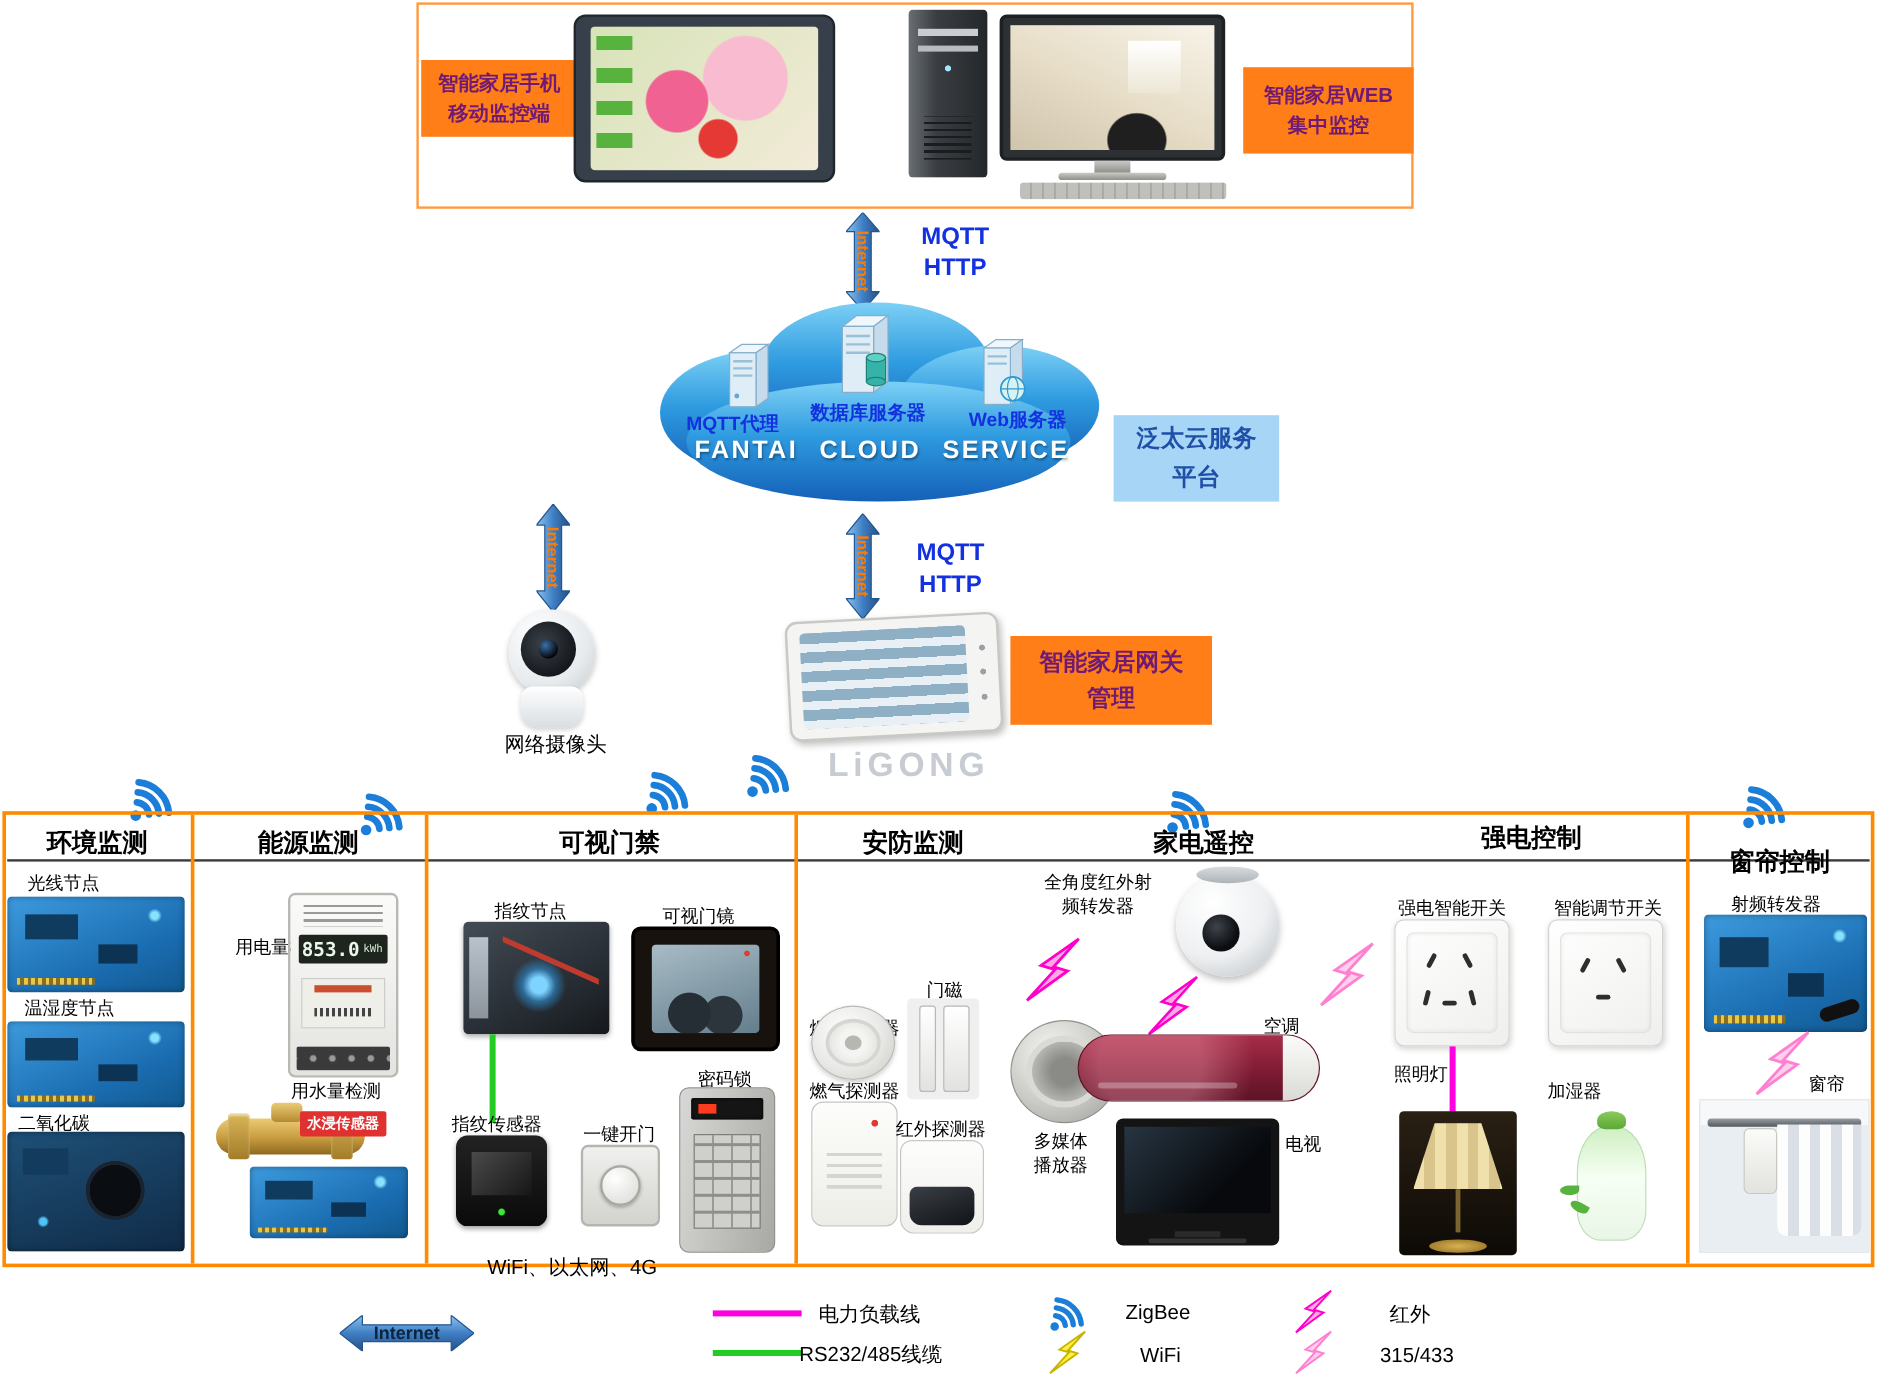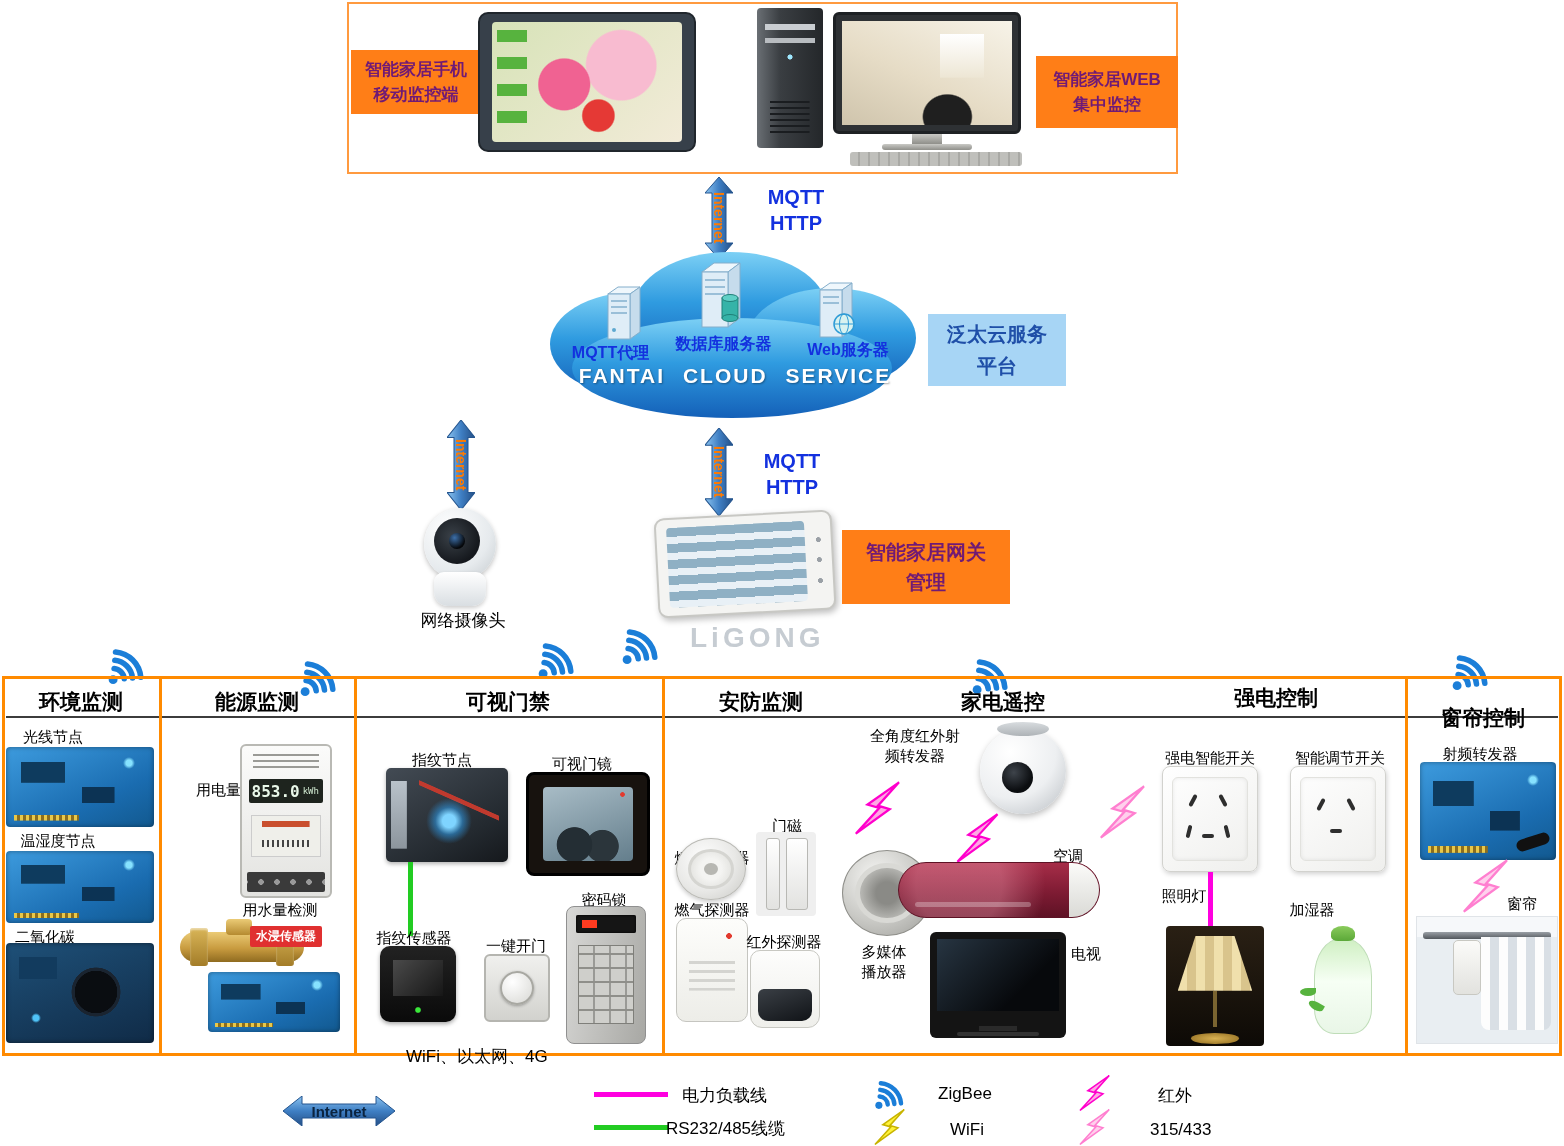--- a/index.html
+++ b/index.html
@@ -308,21 +308,21 @@
     <circle cx="30" cy="44" r="10" fill="#D8F2F0" stroke="#2E9BD6" stroke-width="1.5"></circle>
     <ellipse cx="30" cy="44" rx="4.5" ry="10" fill="none" stroke="#2E9BD6"></ellipse>
     <line x1="20" y1="44" x2="40" y2="44" stroke="#2E9BD6"></line>
   </svg>
 
   <div class="blue-bold" style="left:563px;top:343px;width:95px;font-size:16px;">MQTT代理</div>
   <div class="blue-bold" style="left:666px;top:334px;width:115px;font-size:16px;">数据库服务器</div>
   <div class="blue-bold" style="left:798px;top:340px;width:100px;font-size:16px;">Web服务器</div>
   <div class="cloud-banner" style="left:560px;top:364px;width:350px;">FANTAI CLOUD SERVICE</div>
 
-  <div class="platform" style="left:928px;top:314px;width:138px;height:72px;">泛太云服务
+  <div class="platform" style="left:928px;top:346px;width:138px;height:72px;">泛太云服务
 平台</div>
 
   <svg class="abs" style="left:705px;top:428px" width="28" height="88" viewBox="0 0 28 82" preserveAspectRatio="none">
     <polygon points="14,0 28,16 21,16 21,66 28,66 14,82 0,66 7,66 7,16 0,16" fill="url(#gArrowV)" stroke="#24558F"></polygon>
   </svg>
   <div class="vtext" style="left:705px;top:428px;width:28px;height:88px;">Internet</div>
   <div class="blue-bold ml" style="left:752px;top:448px;width:80px;font-size:20px;line-height:1.3;">MQTT
 HTTP</div>
 
   <svg class="abs" style="left:447px;top:420px" width="28" height="90" viewBox="0 0 28 82" preserveAspectRatio="none">

